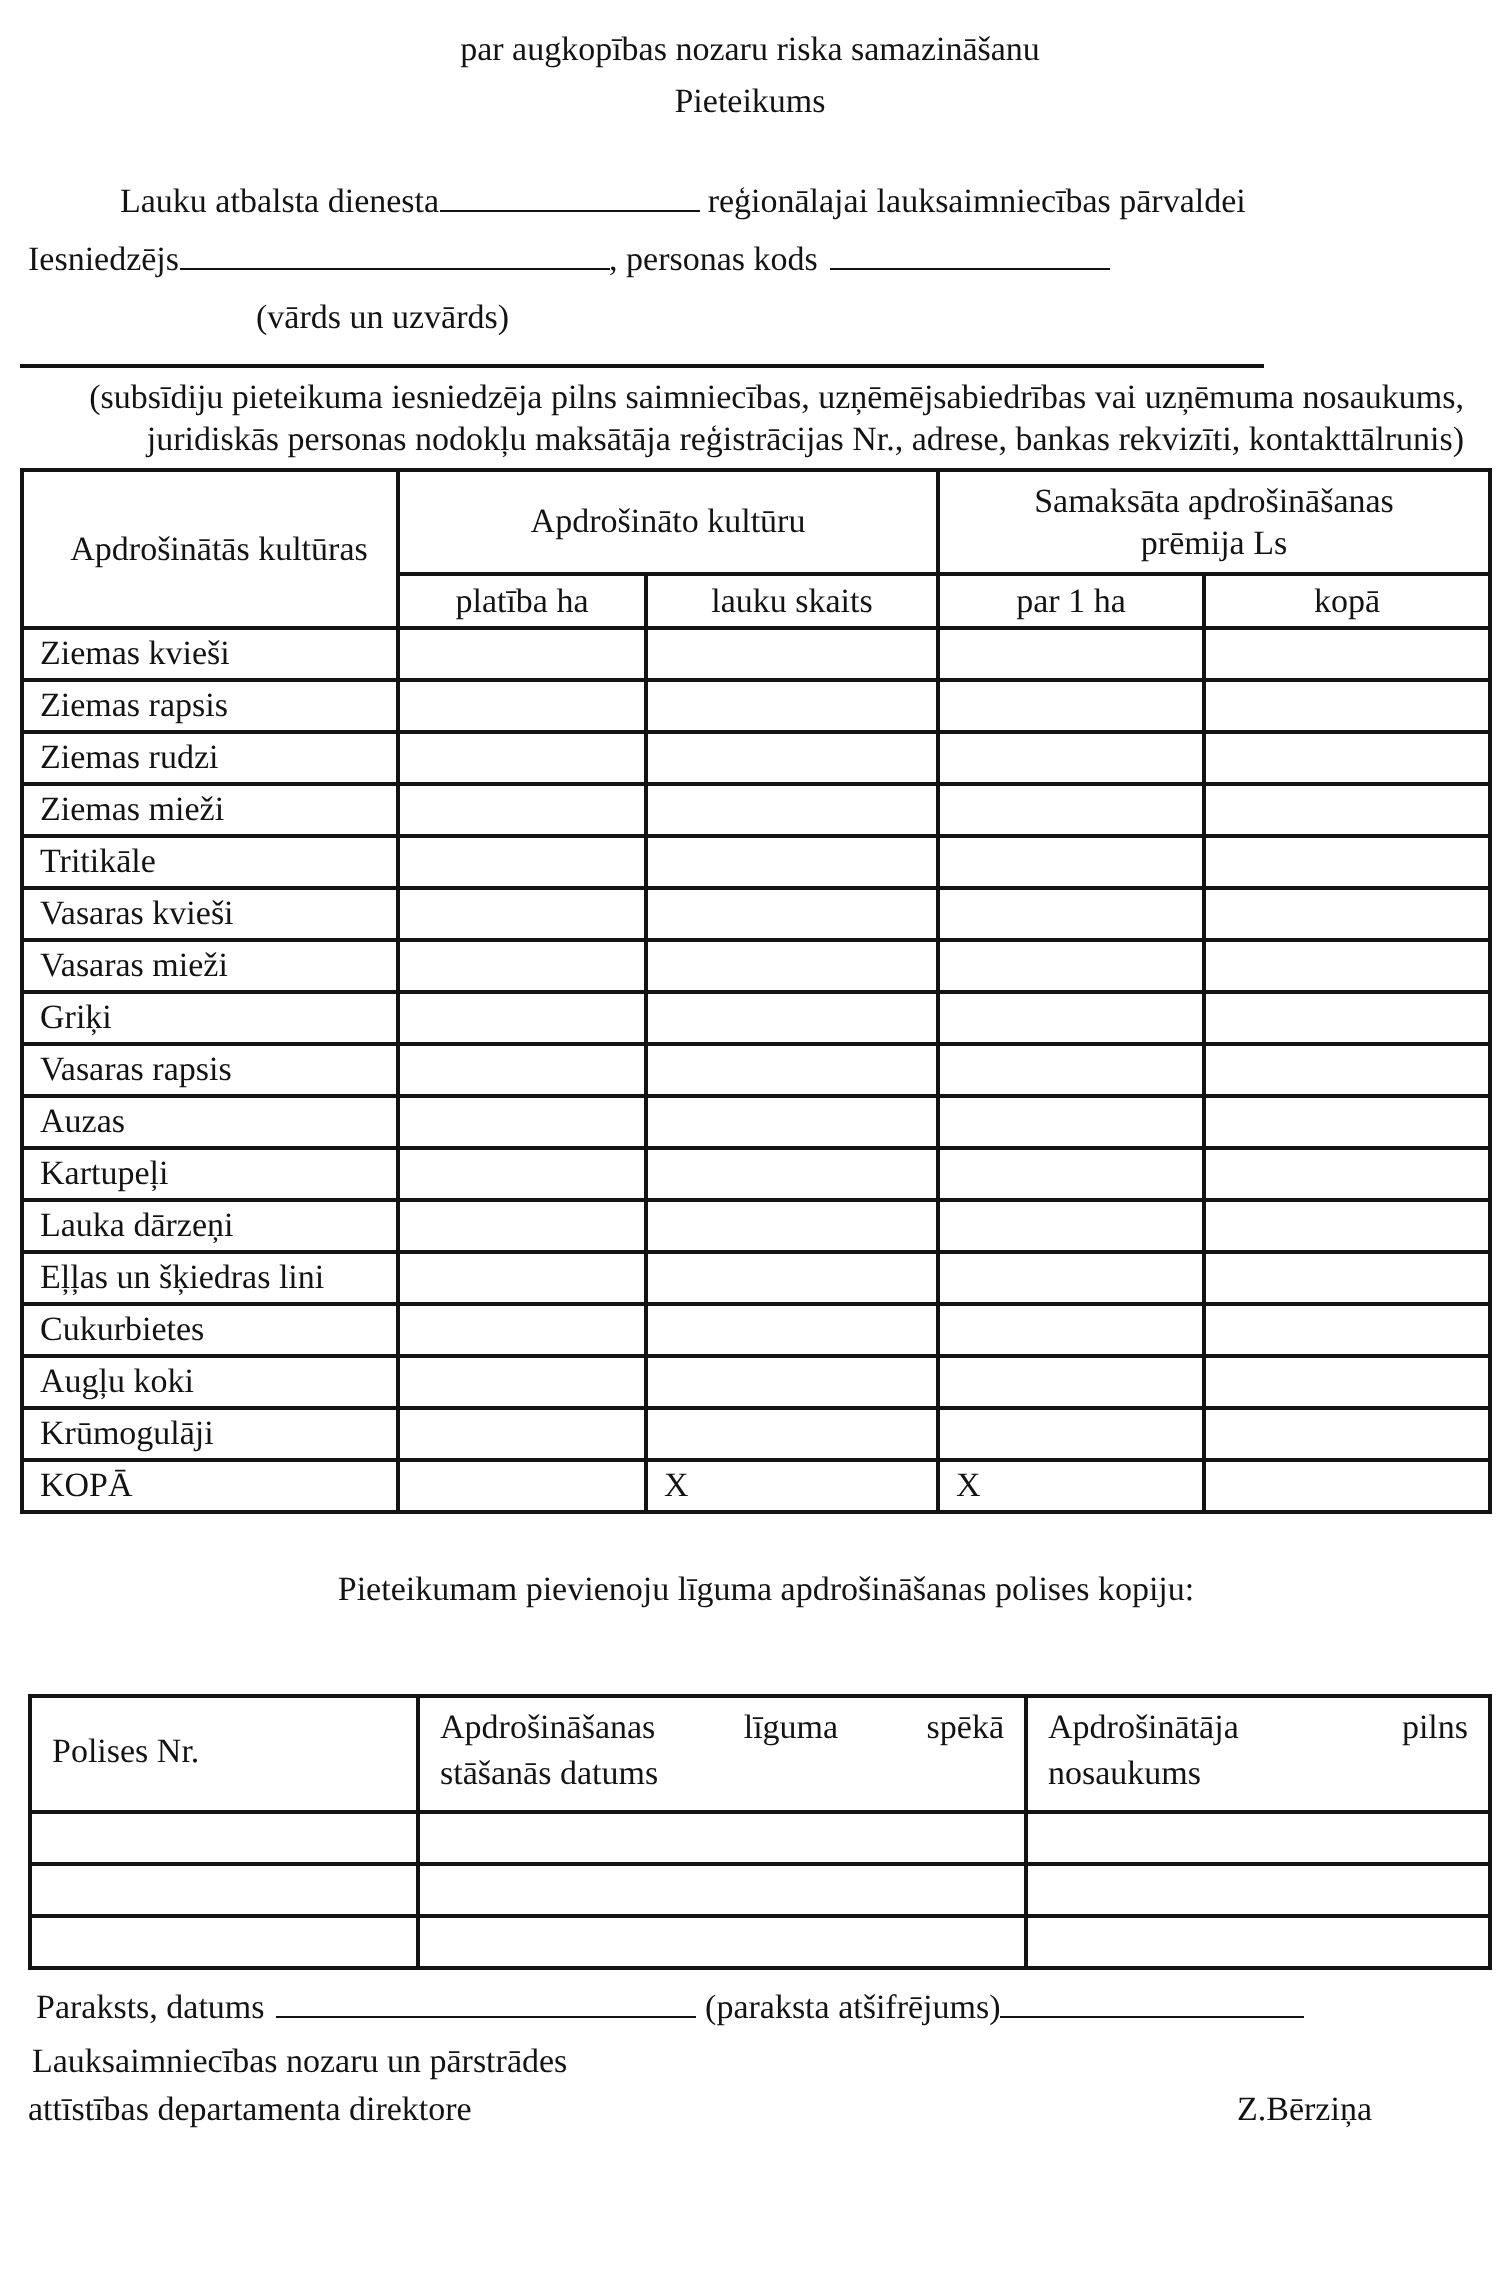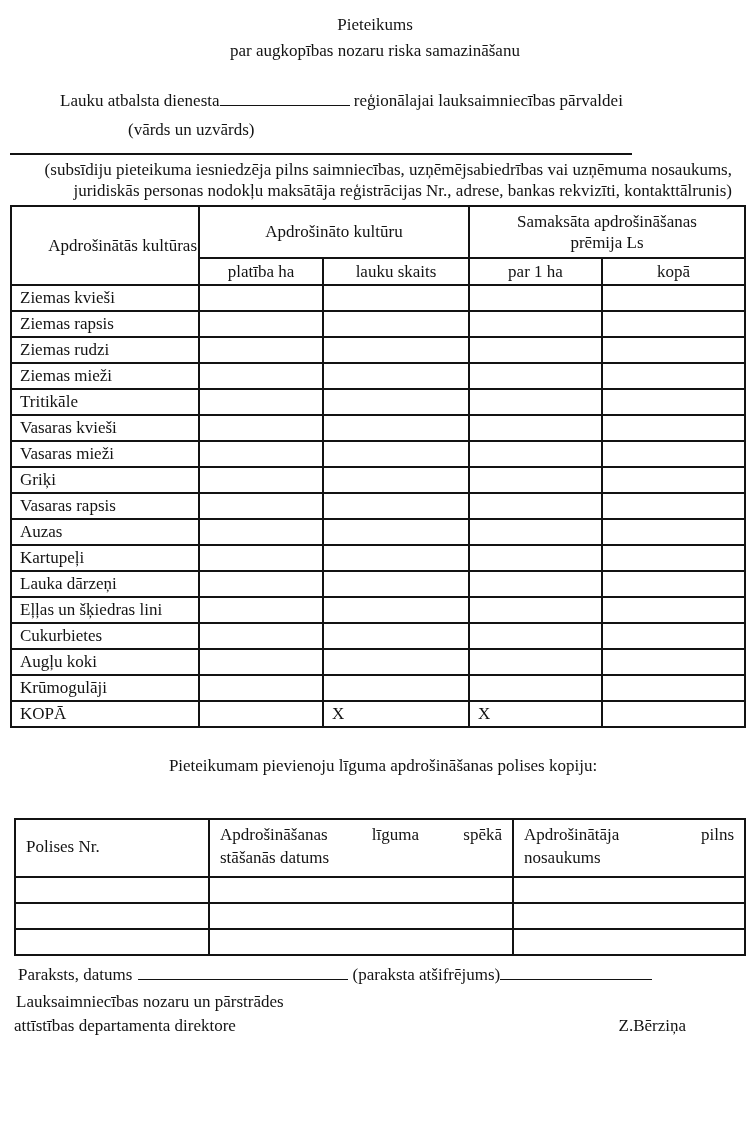--- a/index.html
+++ b/index.html
@@ -20,49 +20,52 @@
   .hrule{border-bottom:2px solid #131313;width:622px;margin:8px 0 0 2px;}
   .note{text-align:right;margin-top:4px;line-height:1.24;padding:0 10px;}
   .request{margin-top:2px;line-height:1.4;padding-left:2px;}
   table{border-collapse:collapse;table-layout:fixed;}
   .crops{margin:4px 0 0 2px;width:734px;}
   .crops th,.crops td{border:2px solid #131313;font-weight:normal;font-size:17px;overflow:hidden;white-space:nowrap;}
   .crops th{text-align:center;vertical-align:middle;line-height:1.25;}
   .crops .group-row th{height:48px;}
   .crops .group2{white-space:normal;padding:0 20px;}
   .crops .sub-row th{height:23px;}
-  .crops .rowspan-label{text-align:right;padding-left:10px;white-space:normal;}
+  .crops .rowspan-label{text-align:center;padding-left:10px;white-space:normal;}
   .crops td{height:22px;padding:1px 8px;line-height:1.2;text-align:left;}
   .attach{margin-top:26px;padding-left:16px;line-height:1.4;text-align:center;}
   .policy{margin:40px 0 0 6px;width:730px;}
   .policy th,.policy td{border:2px solid #131313;font-weight:normal;font-size:17px;}
   .policy th{text-align:left;vertical-align:top;padding:4px 10px;height:48px;line-height:1.35;}
   .policy th.first{vertical-align:middle;}
   .policy td{height:22px;padding:1px 8px;}
   .just{display:block;text-align:justify;text-align-last:justify;font-family:Liberation Serif, serif;}
   .sig{margin-top:6px;padding-left:10px;line-height:1.55;white-space:nowrap;}
   .dept1{padding-left:8px;line-height:1.4;margin-top:2px;}
   .dept-row{display:flex;justify-content:space-between;padding:0 56px 0 6px;line-height:1.4;}
 </style>
 </head>
 <body>
 
 <div class="page">
 
 
   <div class="title-block">
+    <div>par augkopības nozaru riska samazināšanu</div>
     <div>Pieteikums</div>
-    <div>par augkopības nozaru riska samazināšanu</div>
   </div>
 
   <div class="line line1">
     <span>Lauku atbalsta dienesta</span><span class="blank w130"></span>
     <span>reģionālajai lauksaimniecības pārvaldei</span>
   </div>
 
+  <div class="line line2">
+    <span>Iesniedzējs</span><span class="blank w215"></span><span>, personas kods</span><span class="blank w140"></span>
+  </div>
 
   <div class="line line3">(vārds un uzvārds)</div>
 
   <div class="hrule"></div>
 
   <div class="note">(subsīdiju pieteikuma iesniedzēja pilns saimniecības, uzņēmējsabiedrības vai uzņēmuma nosaukums, juridiskās personas nodokļu maksātāja reģistrācijas Nr., adrese, bankas rekvizīti, kontakttālrunis)</div>
 
 
   <table class="crops">
     <colgroup>

